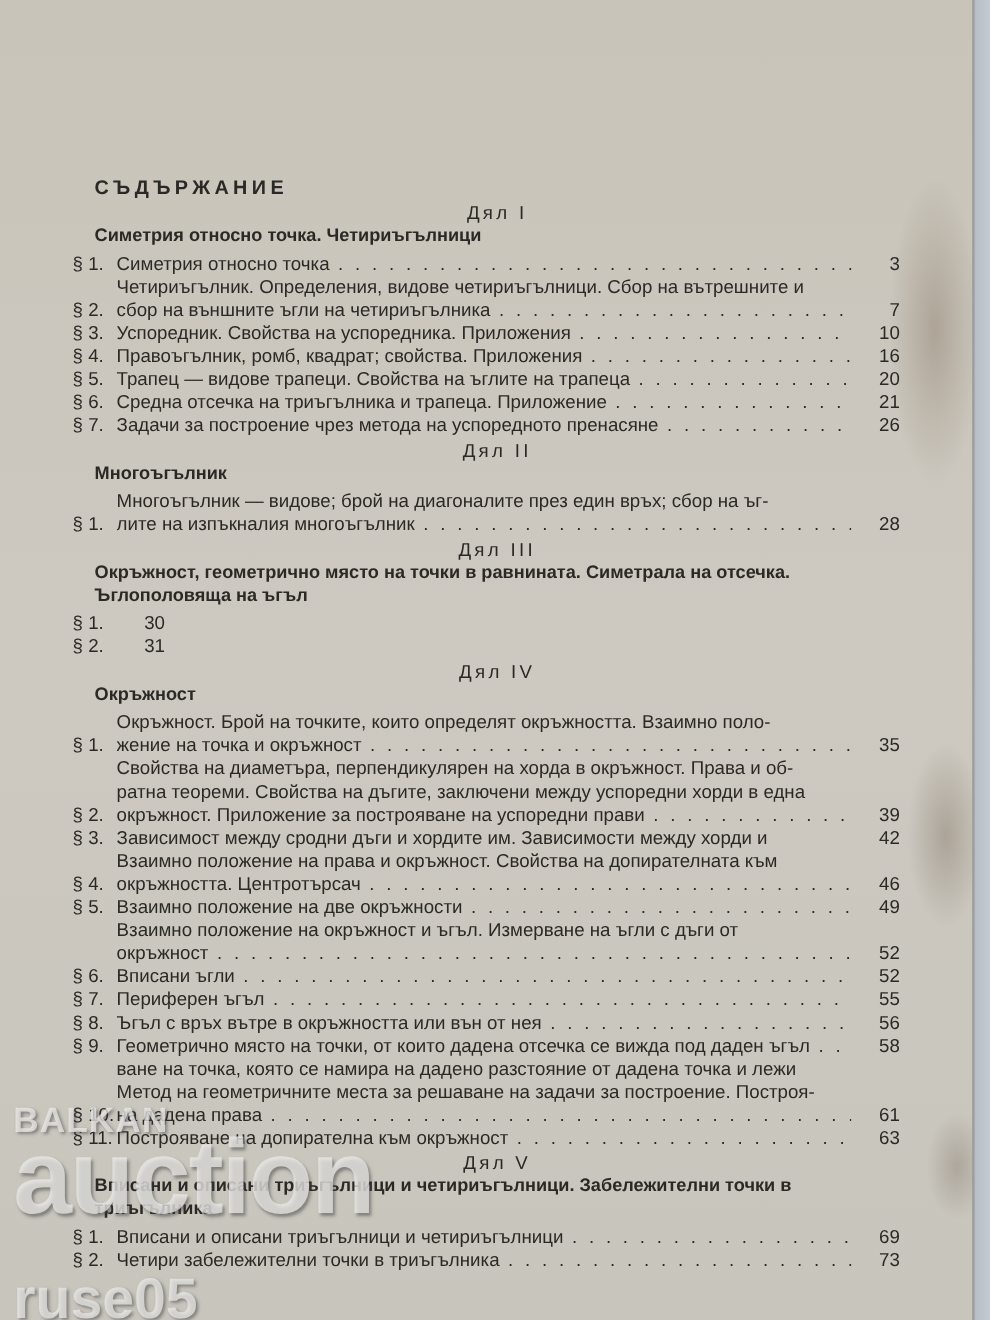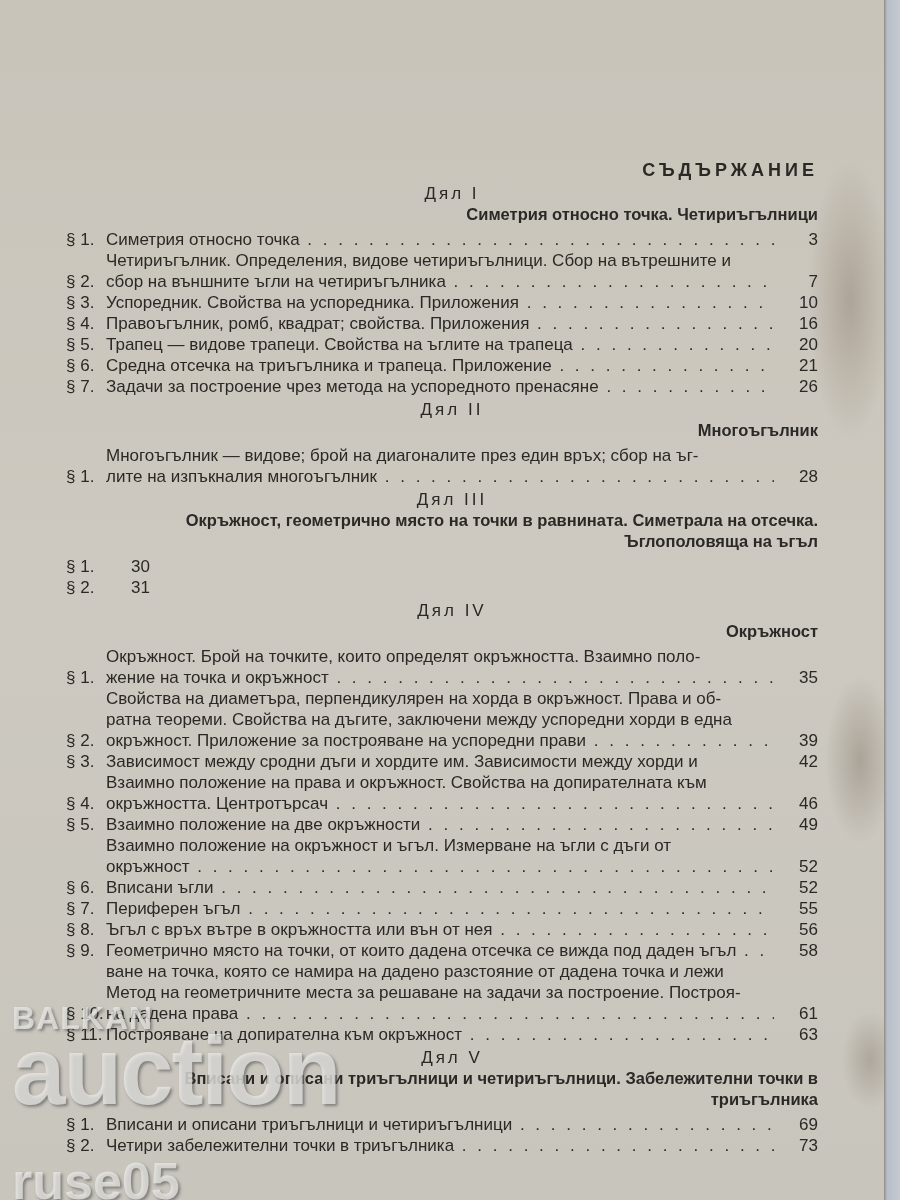--- a/index.html
+++ b/index.html
@@ -20,29 +20,29 @@
     position:absolute; left:884px; top:0; width:16px; height:1200px;
     background:linear-gradient(90deg,#8e8b86 0px,#b9bfc8 3px,#c4cad2 16px);
   }
   .content {
     position:absolute; left:66px; top:160px; width:752px;
     color:#2b2926;
     font-size:17px;
     line-height:21px;
   }
   .toc-title {
-    text-align:right; font-weight:bold; letter-spacing:4px;
+    text-align:left; font-weight:bold; letter-spacing:4px;
     font-size:18px; margin-bottom:0px; padding-left:20px;
   }
   .part-label {
     text-align:center; letter-spacing:3px; font-size:17px; padding-left:20px;
     margin-top:2px;
   }
   .part-title {
-    text-align:right; font-weight:bold; font-size:16.5px; padding-left:20px;
+    text-align:left; font-weight:bold; font-size:16.5px; padding-left:20px;
     margin-bottom:4px;
   }
   .entry { display:flex; align-items:flex-end; }
   .entry .num { width:40px; flex:none; white-space:nowrap; }
   .entry .txt { flex:1; text-align:justify; position:relative; overflow:hidden; }
   .entry .txt span.dots::after {
     content:" . . . . . . . . . . . . . . . . . . . . . . . . . . . . . . . . . . . . . . . . . . . . . . . . . . . . . . . . . . . . . . . . . . . . . . . .";
     letter-spacing:3px;
   }
   .entry .txt .last { white-space:nowrap; overflow:hidden; display:block; }

